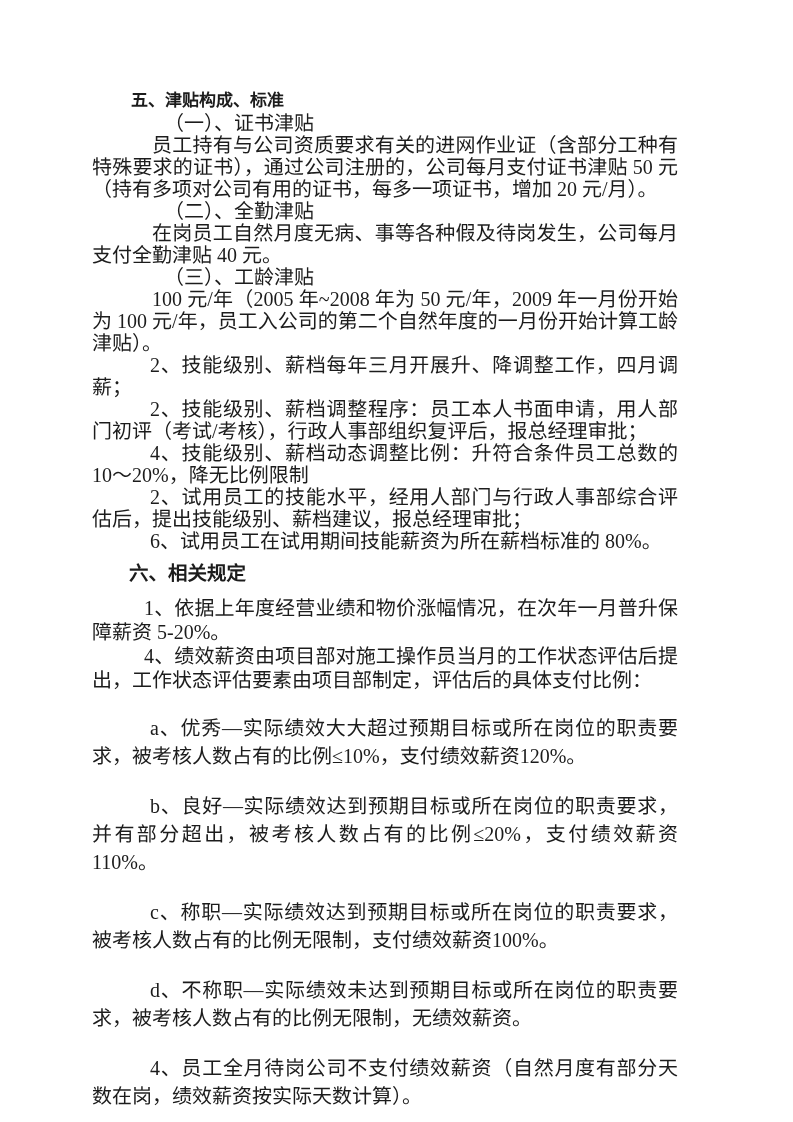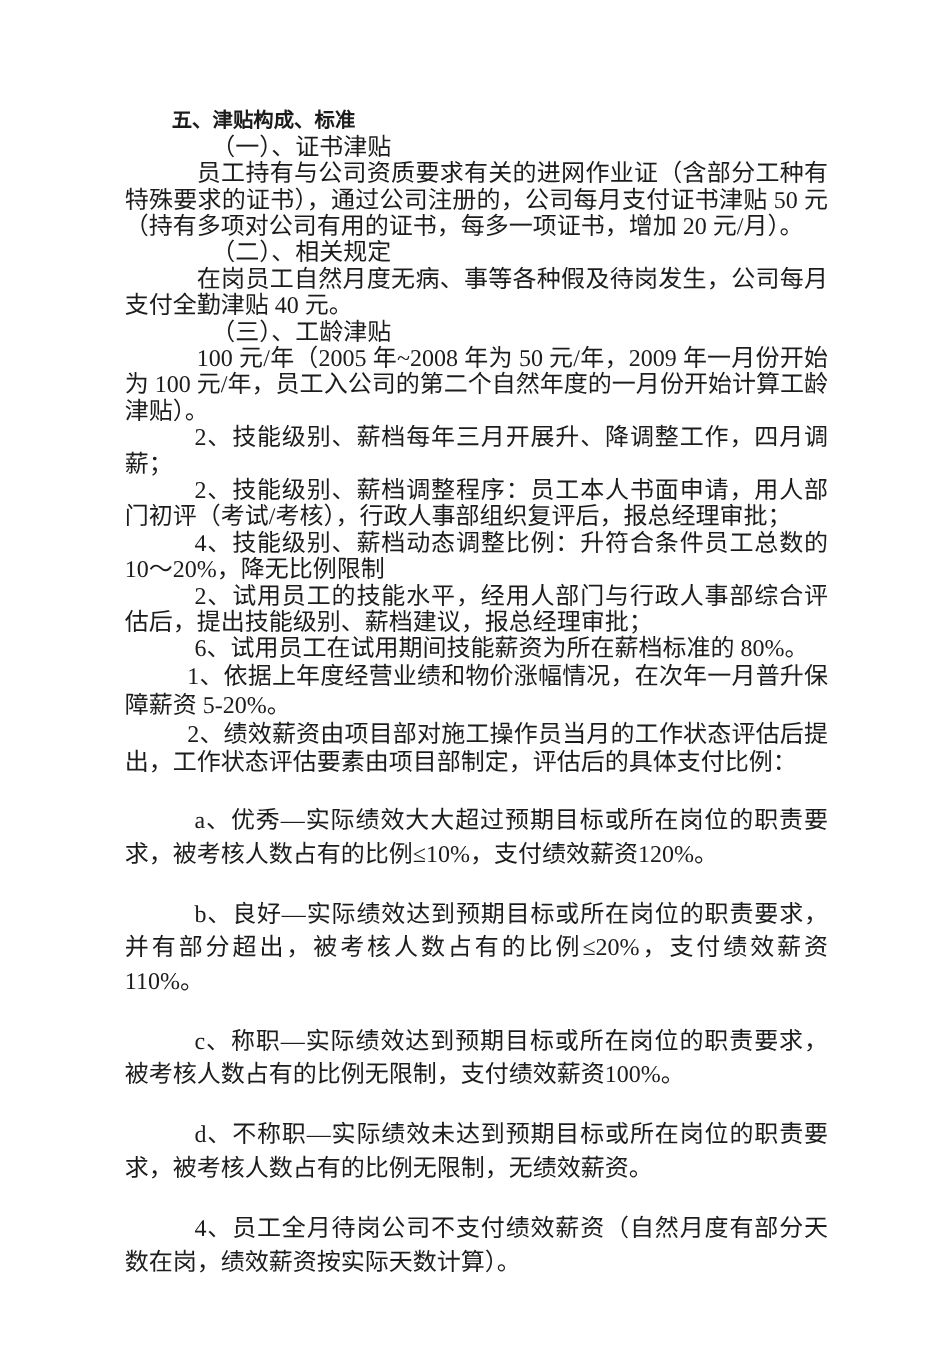--- a/index.html
+++ b/index.html
@@ -11,21 +11,21 @@
     position: relative;
     width: 793px;
     height: 1122px;
     background: #ffffff;
     overflow: hidden;
     font-family: "Liberation Serif", "DejaVu Serif", serif;
     color: #1c1c1c;
   }
   .content {
     position: absolute;
-    left: 104px;
+    left: 92px;
     top: 90px;
     width: 586px;
     text-align: justify;
     font-family: Liberation Serif, serif;
   }
   .content p {
     margin: 0;
     padding: 0;
     font-size: 20px;
     line-height: 22px;
@@ -73,30 +73,31 @@
   }
 </style>
 </head>
 <body>
 
 <div class="page">
   <div class="content">
     <p class="h1">五、津贴构成、标准</p>
     <p class="sub">（一）、证书津贴</p>
     <p class="p1">员工持有与公司资质要求有关的进网作业证（含部分工种有特殊要求的证书），通过公司注册的，公司每月支付证书津贴 50 元（持有多项对公司有用的证书，每多一项证书，增加 20 元/月）。</p>
-    <p class="sub">（二）、相关规定</p>
+    <p class="sub">（二）、全勤津贴</p>
     <p class="p1">在岗员工自然月度无病、事等各种假及待岗发生，公司每月支付全勤津贴 40 元。</p>
     <p class="sub">（三）、工龄津贴</p>
     <p class="p1">100 元/年（2005 年~2008 年为 50 元/年，2009 年一月份开始为 100 元/年，员工入公司的第二个自然年度的一月份开始计算工龄津贴）。</p>
     <p class="it1">2、技能级别、薪档每年三月开展升、降调整工作，四月调薪；</p>
     <p class="it1">2、技能级别、薪档调整程序：员工本人书面申请，用人部门初评（考试/考核），行政人事部组织复评后，报总经理审批；</p>
     <p class="it1">4、技能级别、薪档动态调整比例：升符合条件员工总数的 10～20%，降无比例限制</p>
     <p class="it1">2、试用员工的技能水平，经用人部门与行政人事部综合评估后，提出技能级别、薪档建议，报总经理审批；</p>
     <p class="it1">6、试用员工在试用期间技能薪资为所在薪档标准的 80%。</p>
+    <p class="h2">六、相关规定</p>
     <p class="it2">1、依据上年度经营业绩和物价涨幅情况，在次年一月普升保障薪资 5-20%。</p>
-    <p class="it2">2、绩效薪资由项目部对施工操作员当月的工作状态评估后提出，工作状态评估要素由项目部制定，评估后的具体支付比例：</p>
+    <p class="it2">4、绩效薪资由项目部对施工操作员当月的工作状态评估后提出，工作状态评估要素由项目部制定，评估后的具体支付比例：</p>
     <p class="it3">a、优秀—实际绩效大大超过预期目标或所在岗位的职责要求，被考核人数占有的比例≤10%，支付绩效薪资120%。</p>
     <p class="it3">b、良好—实际绩效达到预期目标或所在岗位的职责要求，并有部分超出，被考核人数占有的比例≤20%，支付绩效薪资110%。</p>
     <p class="it3">c、称职—实际绩效达到预期目标或所在岗位的职责要求，被考核人数占有的比例无限制，支付绩效薪资100%。</p>
     <p class="it3">d、不称职—实际绩效未达到预期目标或所在岗位的职责要求，被考核人数占有的比例无限制，无绩效薪资。</p>
     <p class="it3">4、员工全月待岗公司不支付绩效薪资（自然月度有部分天数在岗，绩效薪资按实际天数计算）。</p>
   </div>
 </div>
 
 </body></html>

